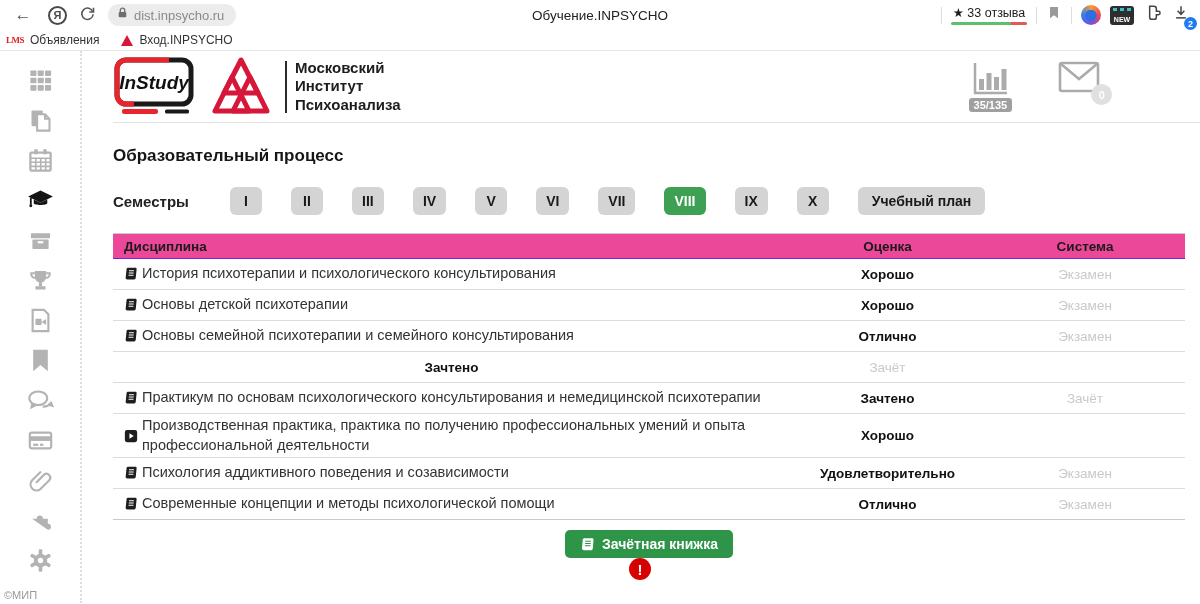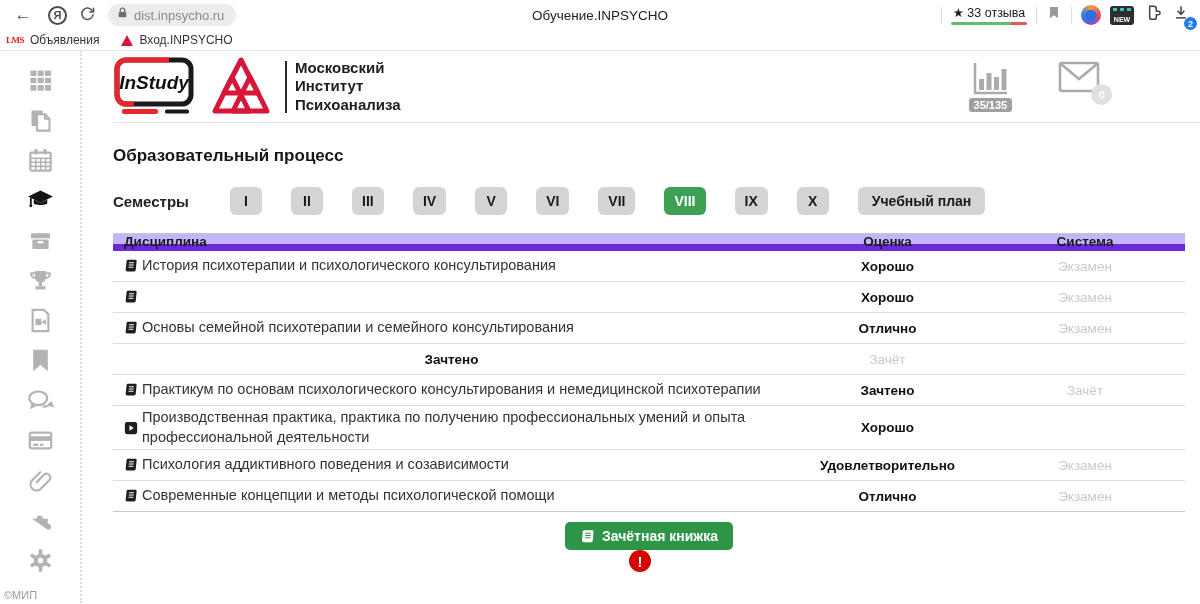--- a/index.html
+++ b/index.html
@@ -75,22 +75,22 @@
   .sem-row { margin-top:21px; display:flex; align-items:center; gap:29px; }
   .sem-label { font-size:15px; font-weight:bold; color:#222; margin-right:12px; }
   .sem-btn { background:#d4d4d4; border-radius:6px; min-width:32px; padding:6px 10px;
              text-align:center; font-size:14px; font-weight:bold; color:#1a1a1a; cursor:pointer; }
   .sem-active { background:#3ea052; color:#fff; }
   .plan-btn { background:#d4d4d4; border-radius:6px; padding:6px 14px; font-size:14px;
               font-weight:bold; color:#1a1a1a; cursor:pointer;text-align:center; }
 
   .table { margin-top:18px; }
   .t-row { display:grid; grid-template-columns:1fr 195px 200px; align-items:center; }
-  .t-head { background:#c4b5fd; border-top:1px solid #c9c9c9; border-bottom:7px solid #6d28d9;
-            height:18px; }
+  .t-head { background:#ec4899; border-top:1px solid #c9c9c9; border-bottom:1px solid #6d28d9;
+            height:26px; }
   .t-head .h-cell { font-size:13.5px; font-weight:bold; color:#1a1a1a; }
   .h-disc { padding-left:11px; }
   .h-center { text-align:center; }
   .t-body .t-row { border-bottom:1px solid #dcdcdc; min-height:31px; padding:2px 0; }
   .t-body .t-row:last-child { border-bottom:1px solid #c9c9c9; }
   .cell-disc { display:flex; align-items:center; gap:4px; padding-left:11px; font-size:14.5px;
                color:#333; line-height:1.35; }
   .cell-disc .ricon { flex-shrink:0; display:flex; }
   .cell-grade { text-align:center; font-size:13.5px; font-weight:bold; color:#111; }
   .cell-system { text-align:center; font-size:13.5px; color:#c9c9c9; }
@@ -334,20 +334,21 @@
 
   <div class="t-row">
     <div class="cell-disc">
       <span class="ricon">
         <svg width="14" height="14" viewBox="0 0 16 16">
           <path d="M3.2 2.4 c0 -1 .8 -1.6 1.9 -1.6 h8 c.9 0 1.6 .7 1.6 1.6 v10.2 c0 .9 -.7 1.6 -1.6 1.6 h-7.8 c-1.1 0 -2.1 -.7 -2.1 -1.9 z" fill="#1e1e1e" transform="skewX(-6)"></path>
           <path d="M6.2 4.4 h5.6 M6.2 6.9 h5.6 M6.2 9.4 h5.6" stroke="#fff" stroke-width="1.1" transform="skewX(-6)"></path>
         </svg>
       </span>
 
+      <span class="disc-text">Основы детской психотерапии</span>
     </div>
     <div class="cell-grade">Хорошо</div>
     <div class="cell-system">Экзамен</div>
   </div>
 
   <div class="t-row">
     <div class="cell-disc">
       <span class="ricon">
         <svg width="14" height="14" viewBox="0 0 16 16">
           <path d="M3.2 2.4 c0 -1 .8 -1.6 1.9 -1.6 h8 c.9 0 1.6 .7 1.6 1.6 v10.2 c0 .9 -.7 1.6 -1.6 1.6 h-7.8 c-1.1 0 -2.1 -.7 -2.1 -1.9 z" fill="#1e1e1e" transform="skewX(-6)"></path>

